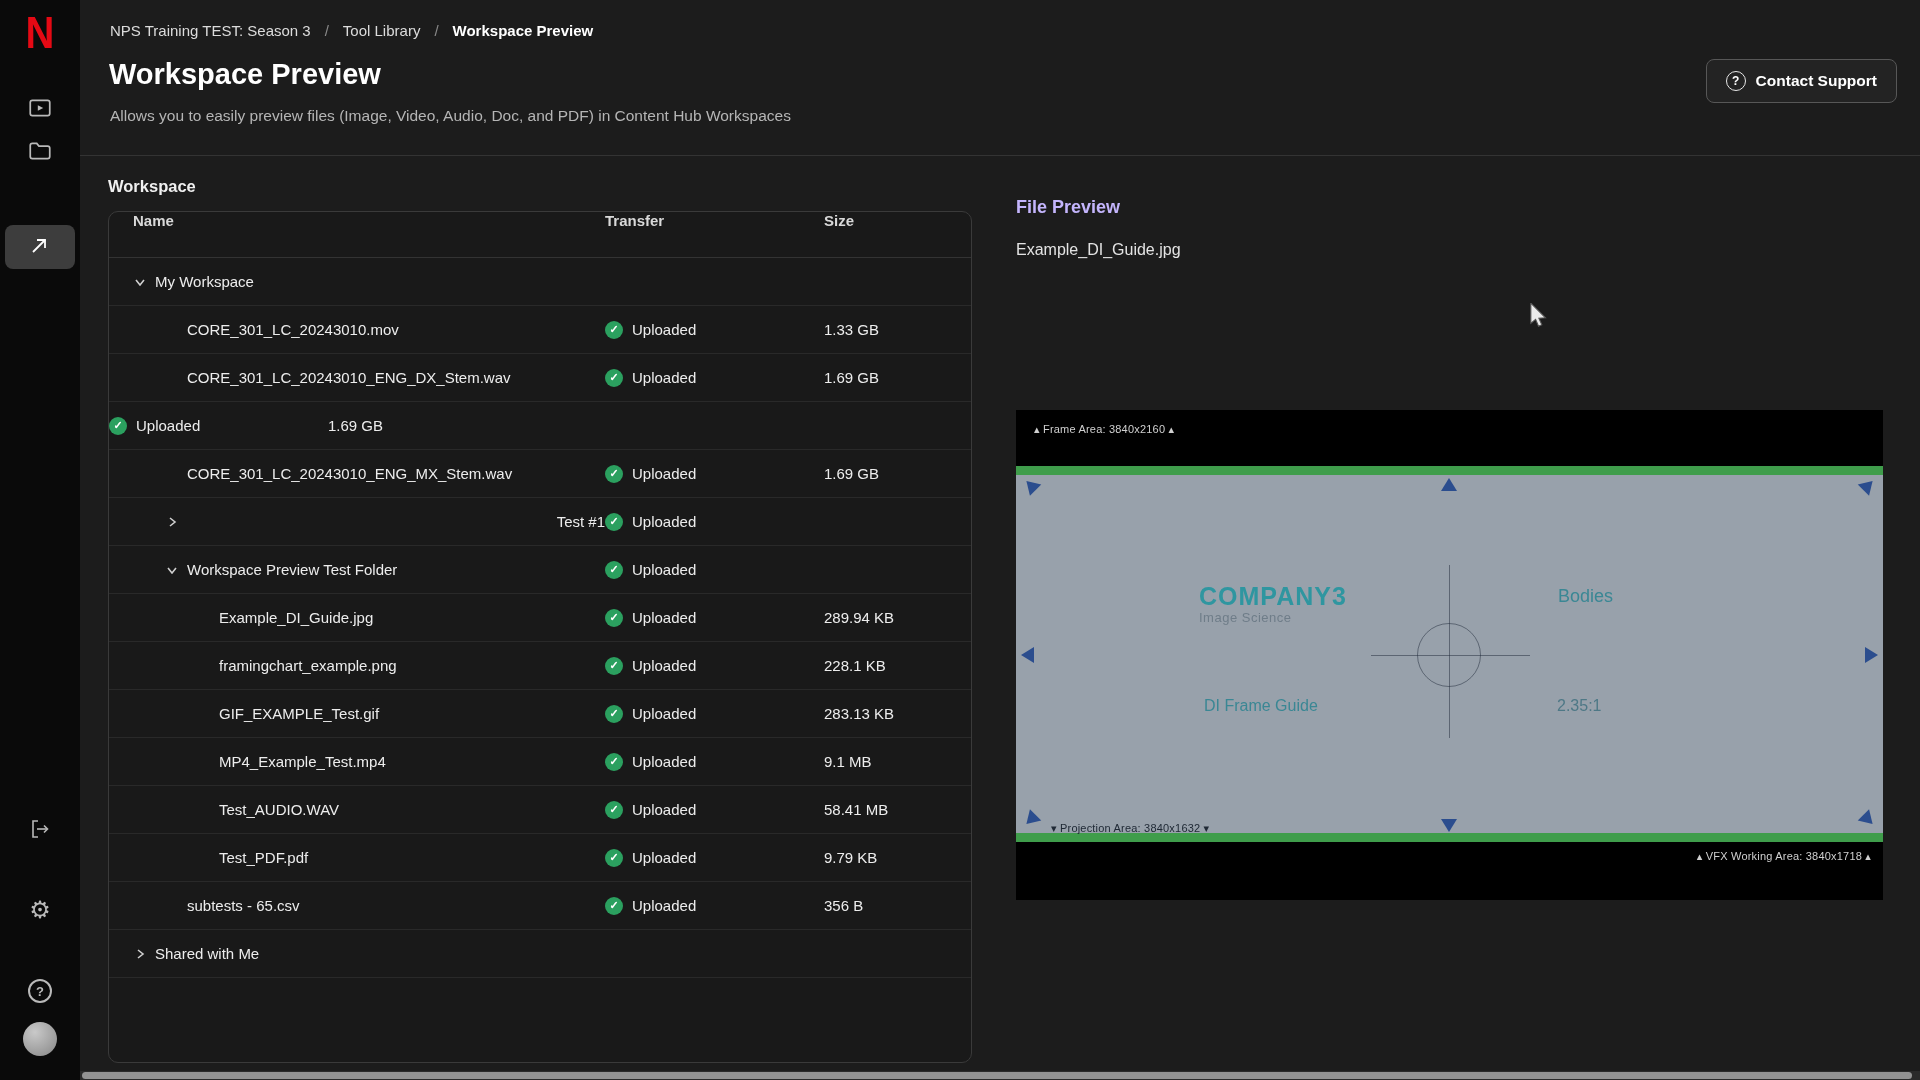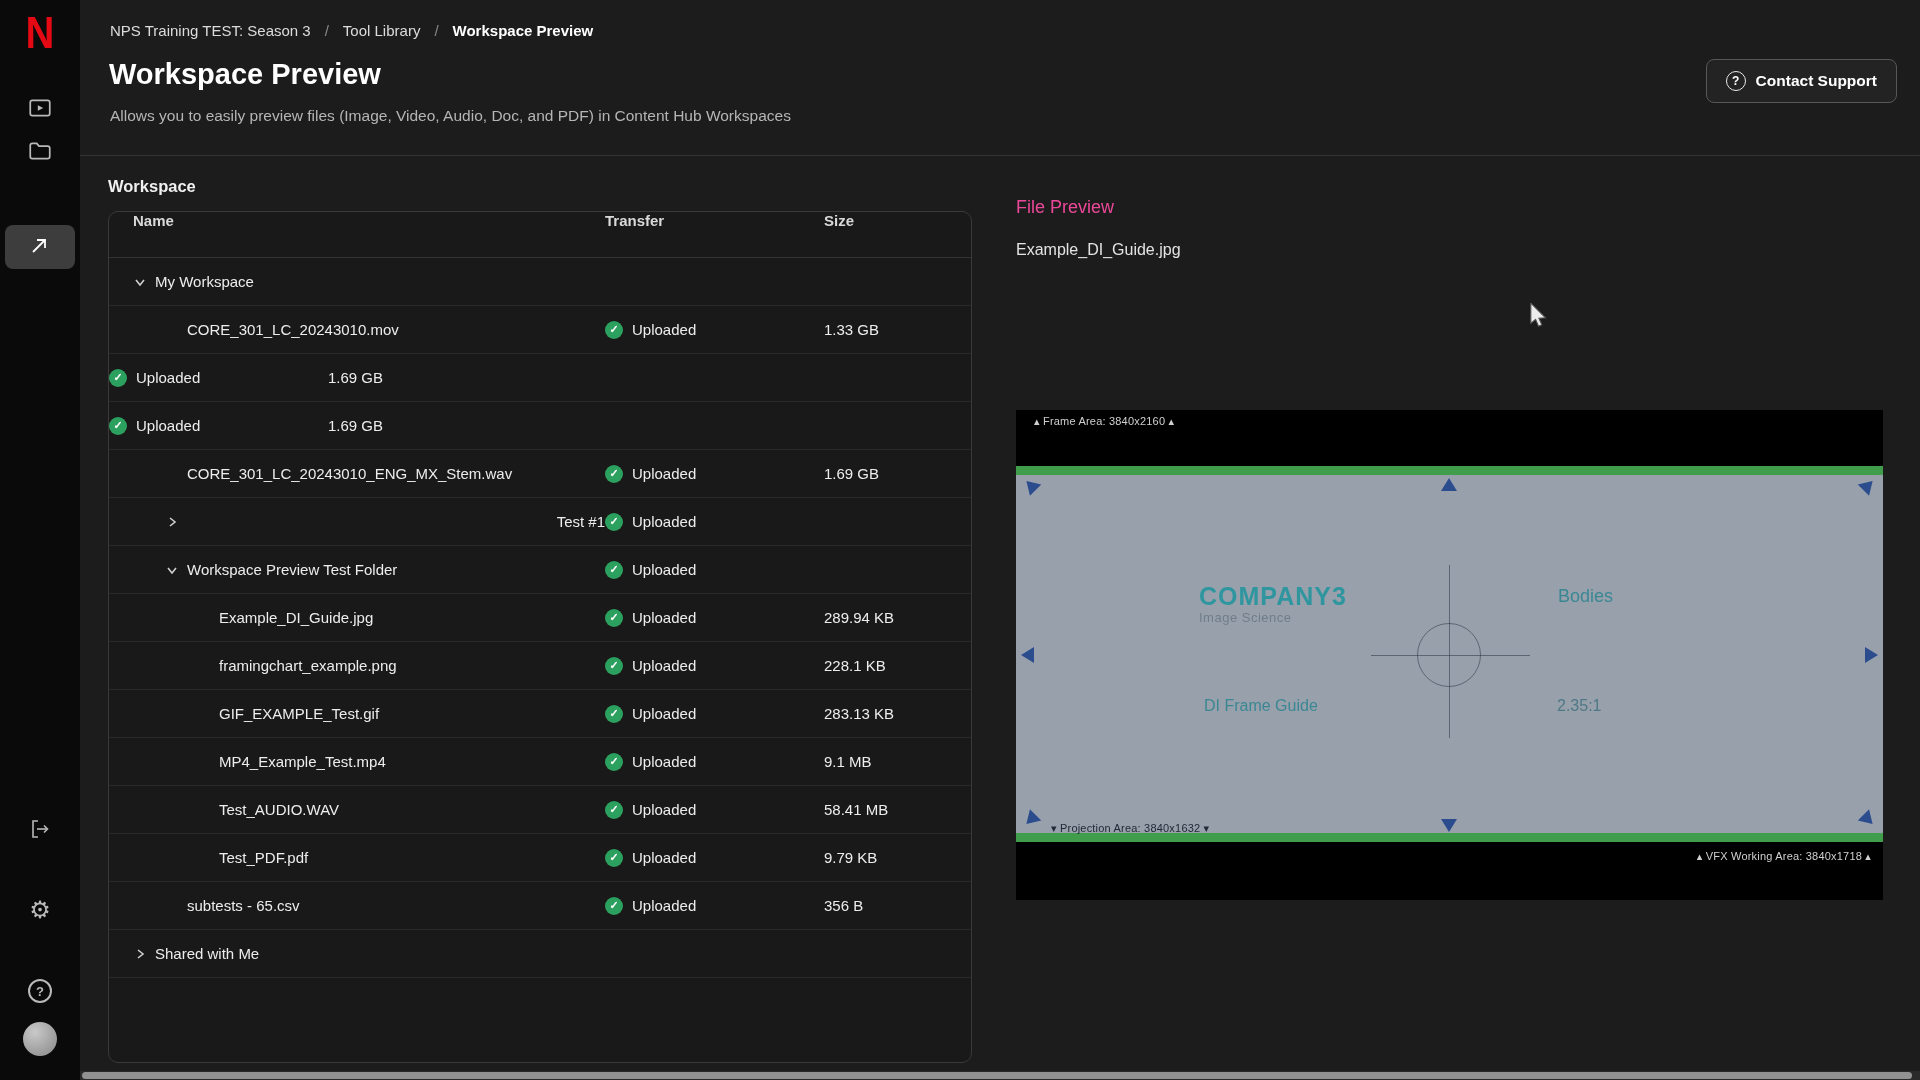--- a/index.html
+++ b/index.html
@@ -48,29 +48,29 @@
   .cell.transfer{width:219px;flex:0 0 219px}
   .cell.size{width:147px;flex:0 0 147px}
   .chev{width:22px;flex:0 0 22px;height:16px;display:flex;align-items:center;cursor:pointer}
   .chev svg{display:block}
   .chev.down svg{transform:rotate(90deg)}
   .badge{display:flex;align-items:center;gap:9px}
   .check{width:18px;height:18px;border-radius:50%;background:#2ba05f;color:#fff;font-size:11px;
     display:flex;align-items:center;justify-content:center;font-weight:700;flex:0 0 18px}
 
   
-  .fp-title{position:absolute;left:1016px;top:197px;font-size:18px;font-weight:400;color:#ec4899}
+  .fp-title{position:absolute;left:1016px;top:197px;font-size:18px;font-weight:700;color:#c4b5fd}
   .fp-filename{position:absolute;left:1016px;top:241px;font-size:16px;color:#e3e3e3}
   .chart{position:absolute;left:1016px;top:410px;width:867px;height:490px;background:#000;overflow:hidden}
   .chart .gray{position:absolute;left:0;right:0;top:56px;bottom:58px;background:#98a1ab}
   .gband{position:absolute;left:0;right:0;height:9px;background:#3f9d4b}
   .gband.topb{top:56px}
   .gband.botb{bottom:58px}
   .small-label{position:absolute;font-size:11px;letter-spacing:.2px;white-space:nowrap}
-  .frame-label{left:18px;top:5px;color:#d0d0d0}
+  .frame-label{left:18px;top:13px;color:#d0d0d0}
   .proj-label{left:35px;top:412px;color:#202a36}
   .vfx-label{right:12px;top:440px;color:#d0d0d0}
   .tri{position:absolute;width:0;height:0}
   .t-up{border-left:8px solid transparent;border-right:8px solid transparent;border-bottom:13px solid #2b4d8e}
   .t-down{border-left:8px solid transparent;border-right:8px solid transparent;border-top:13px solid #2b4d8e}
   .t-left{border-top:8px solid transparent;border-bottom:8px solid transparent;border-right:13px solid #2b4d8e}
   .t-right{border-top:8px solid transparent;border-bottom:8px solid transparent;border-left:13px solid #2b4d8e}
   .rot-l{transform:rotate(-45deg)}
   .rot-r{transform:rotate(45deg)}
   .ch-v{position:absolute;left:433px;top:155px;width:1px;height:173px;background:rgba(32,42,58,.5)}
@@ -185,20 +185,28 @@
     </div>
     <div class="cell transfer">
       <span class="badge">
         <span class="check">✓</span>
         <span>Uploaded</span>
       </span>
     </div>
     <div class="cell size">1.33 GB</div>
   </div>
       <div class="trow">
+    <div class="cell name" style="padding-left: 56px;">
+      <span class="chev" style="visibility: hidden;">
+        <svg width="14" height="14" viewBox="0 0 14 14" fill="none" stroke="#cfcfcf" stroke-width="1.6">
+          <path d="M5 3 L10 7 L5 11"></path>
+        </svg>
+      </span>
+      <span>CORE_301_LC_20243010_ENG_DX_Stem.wav</span>
+    </div>
     <div class="cell transfer">
       <span class="badge">
         <span class="check">✓</span>
         <span>Uploaded</span>
       </span>
     </div>
     <div class="cell size">1.69 GB</div>
   </div>
       <div class="trow">
     <div class="cell transfer">

